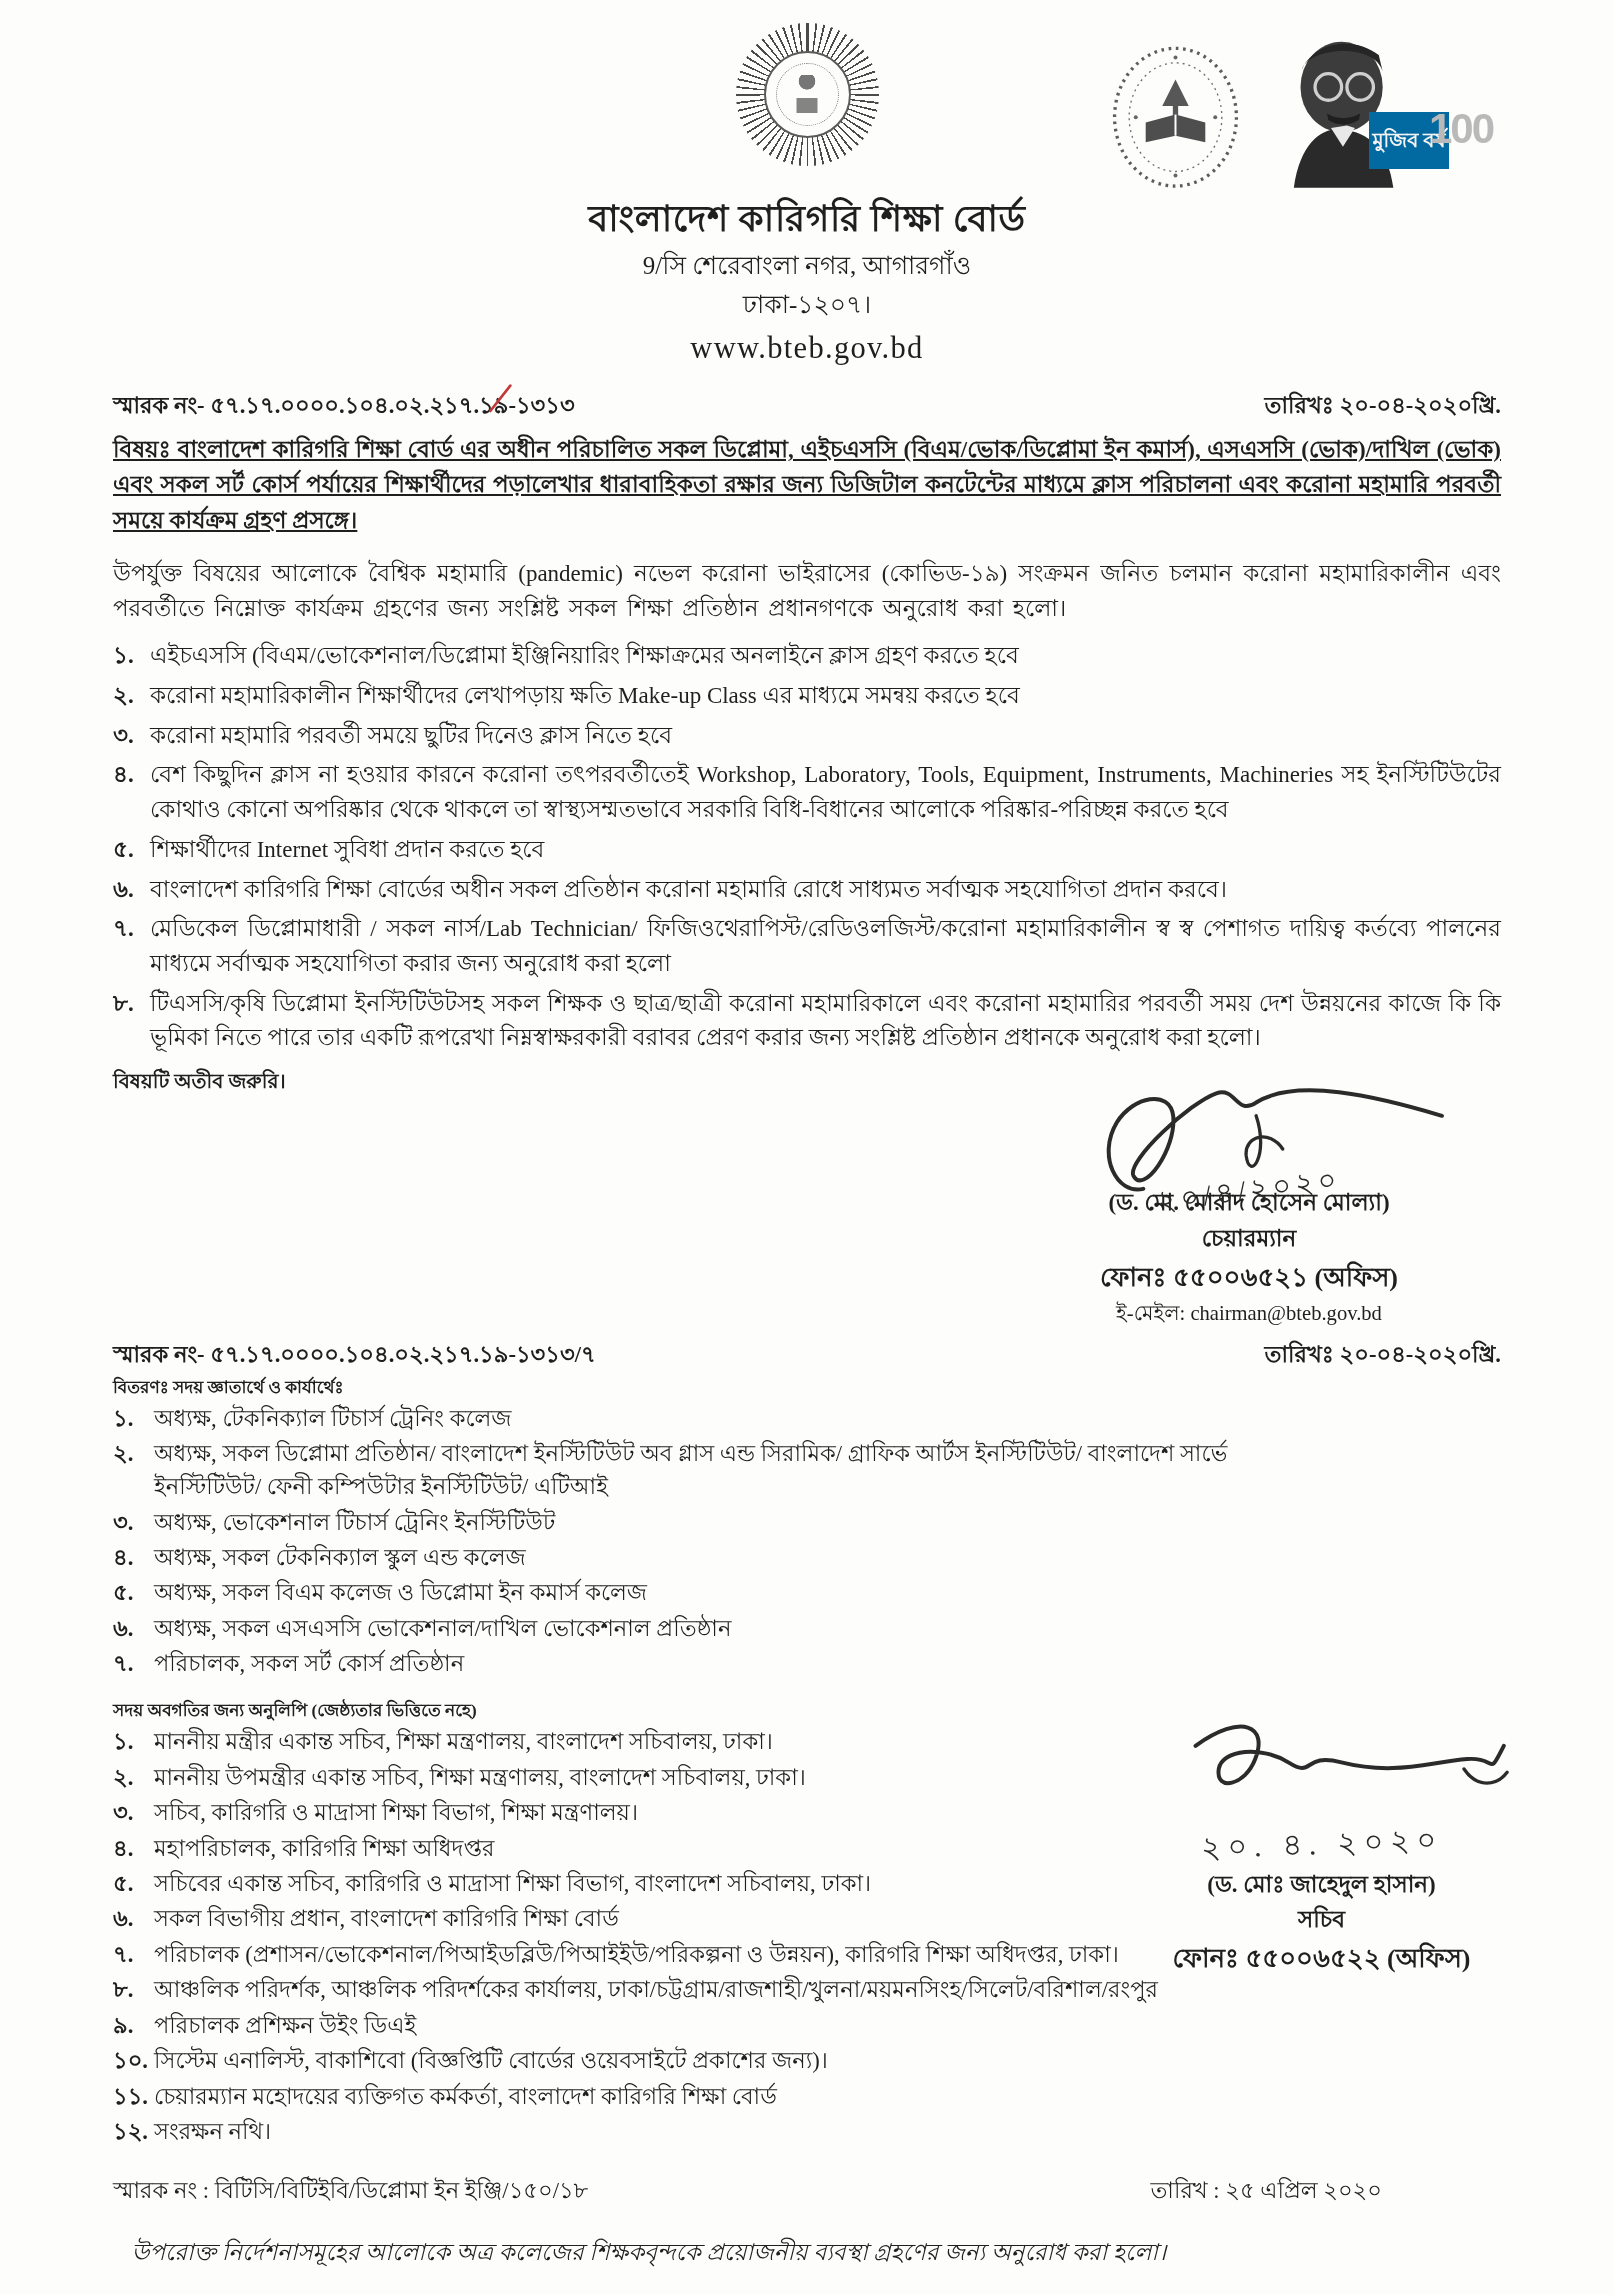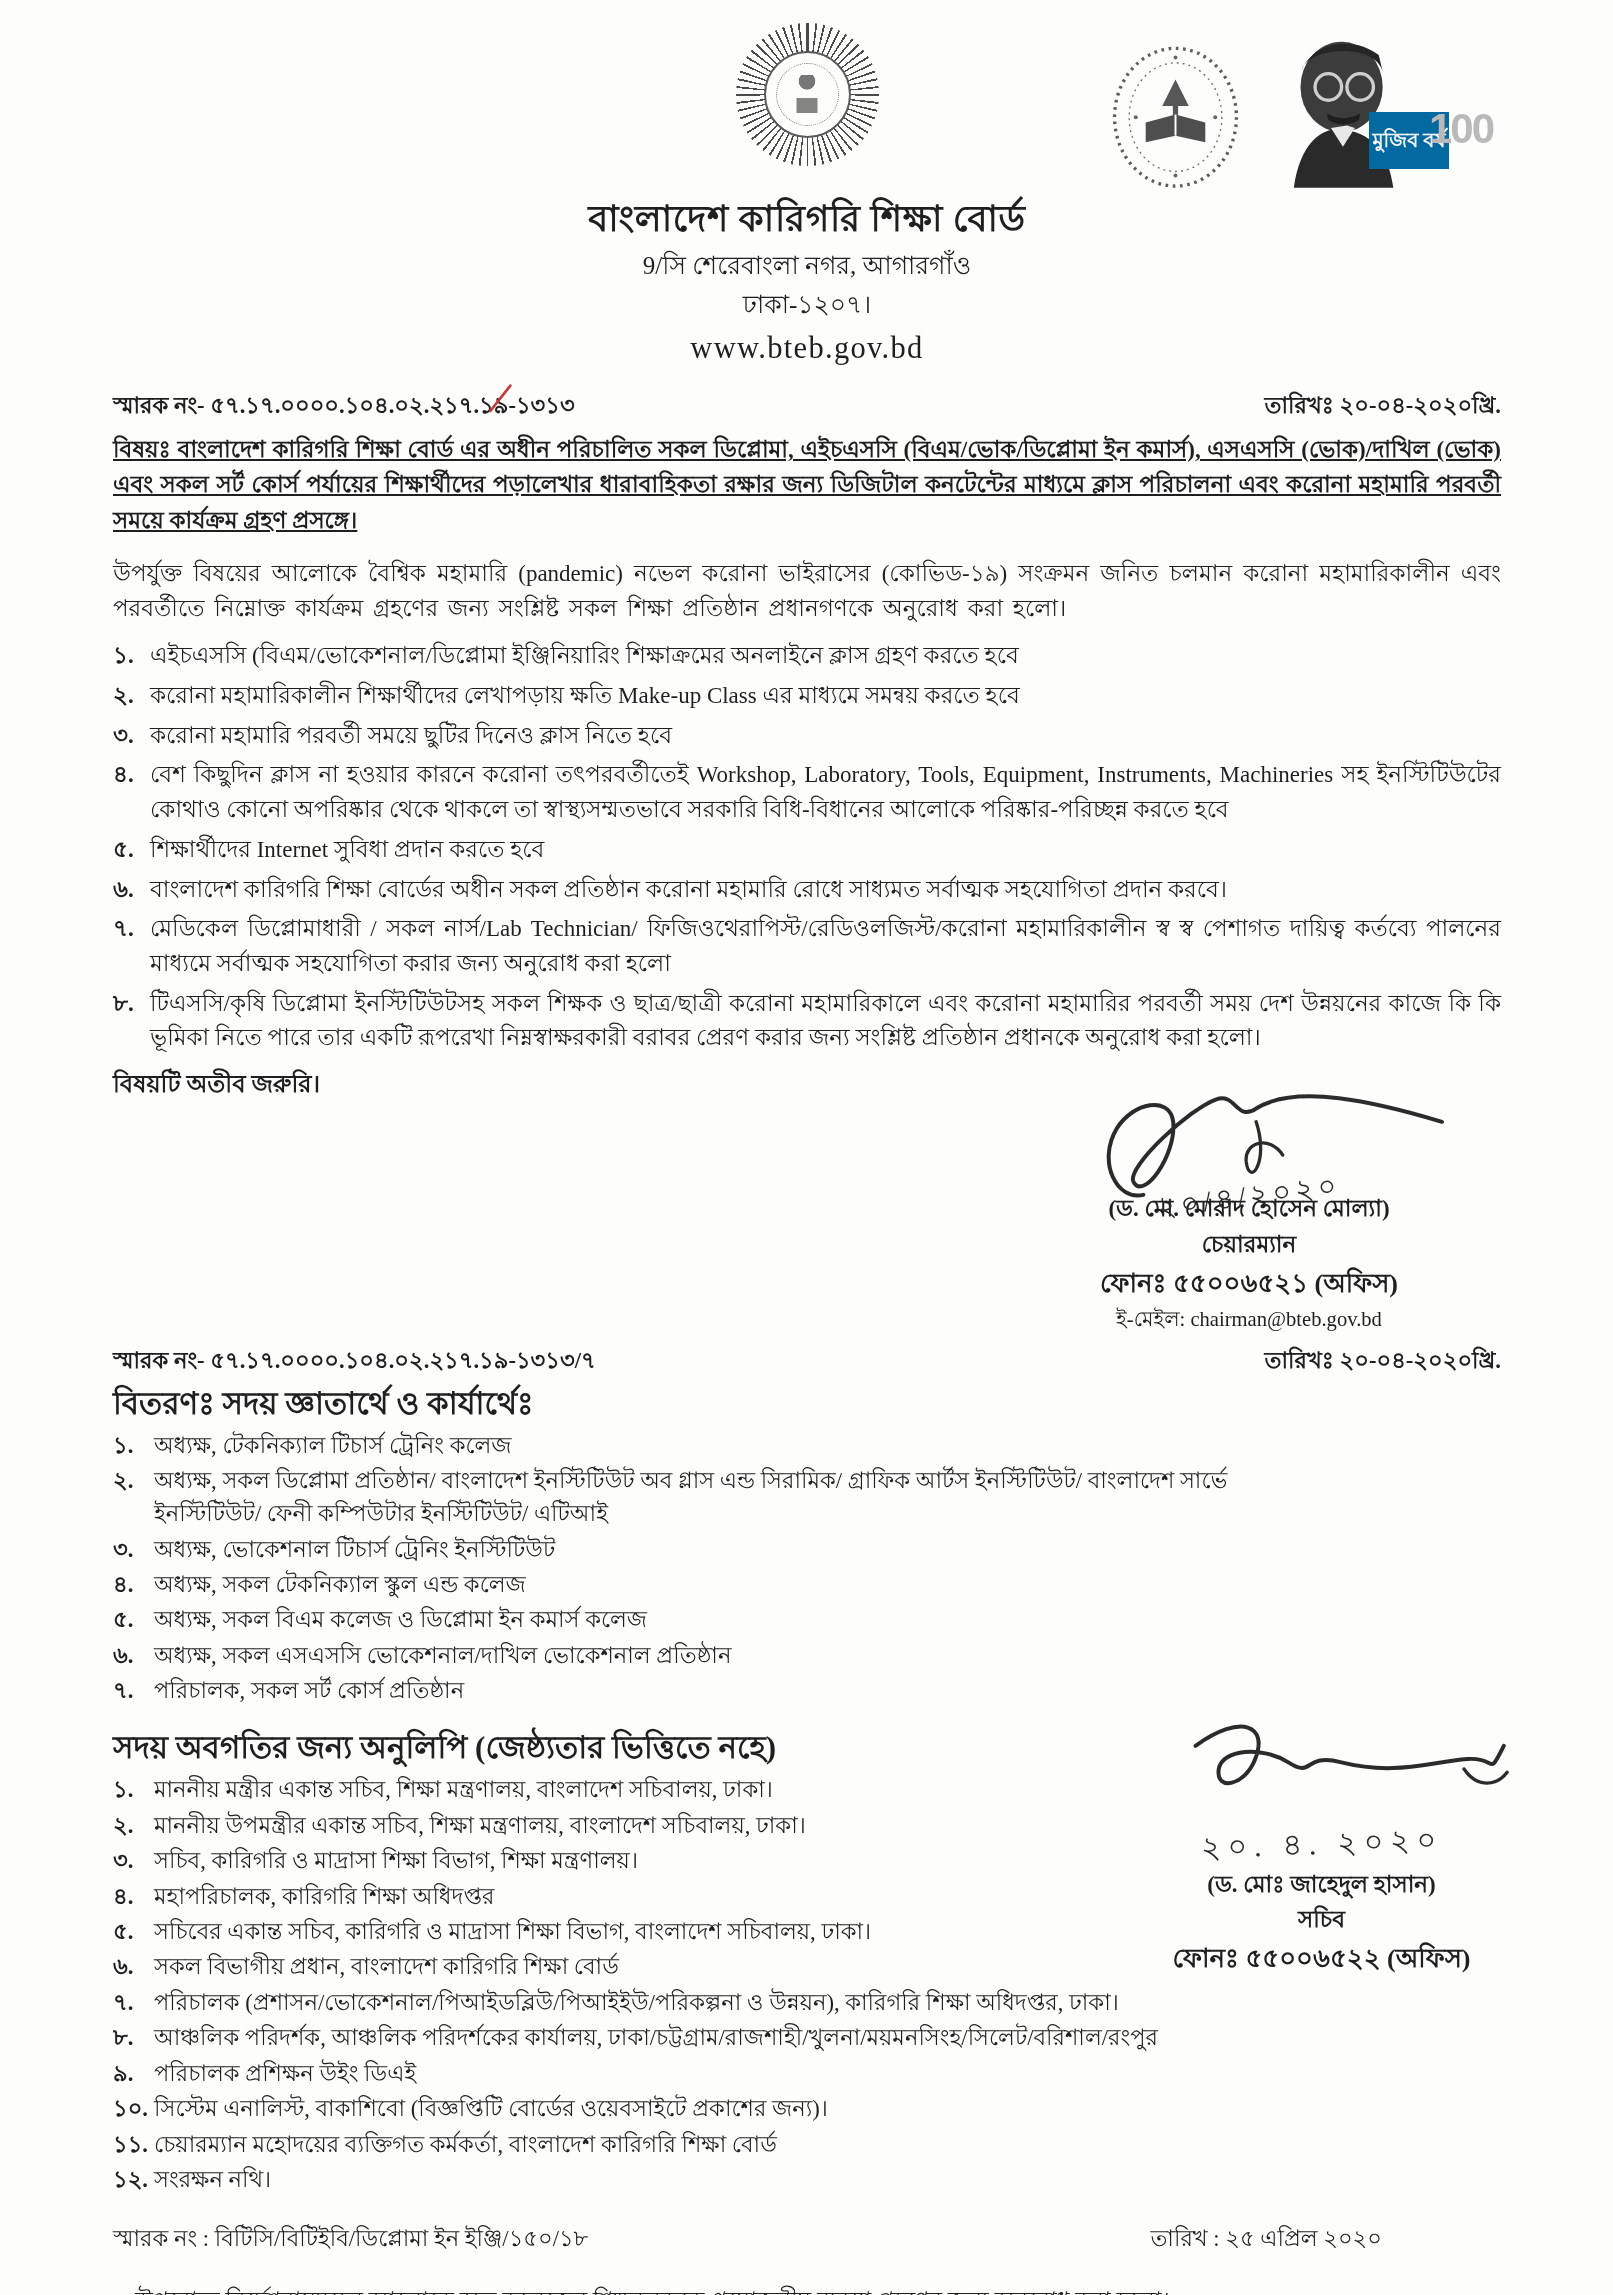--- a/index.html
+++ b/index.html
@@ -61,38 +61,38 @@
   .memo-row{display:flex;justify-content:space-between;align-items:baseline;margin-top:17px;font-weight:bold;font-size:22.6px;position:relative;}
   .memo-row .right{font-weight:bold;}
   .pen-tick{position:absolute;left:368px;top:-9.3px;pointer-events:none;}
   
   .subject{font-weight:bold;text-align:justify;margin-top:9.3px;font-size:23px;line-height:1.55;text-decoration:underline;}
   .intro{text-align:justify;margin-top:17px;font-size:23px;line-height:1.55;word-spacing:4px;}
   .dir-list{margin-top:12px;}
   .dir-row{display:flex;margin-bottom:5.3px;font-size:23px;line-height:1.5;}
   .dir-num{min-width:37px;font-weight:bold;}
   .dir-text{flex:1;text-align:justify;}
-  .urgent{font-weight:bold;margin-top:10.6px;font-size:24px;}
+  .urgent{font-weight:bold;margin-top:10.6px;font-size:20px;}
   
   .sig1{width:504px;margin:-20px 0 0 auto;text-align:center;position:relative;}
   .sig1 .scribble{margin-bottom:-26.5px;}
   .hand-date{
     font-size:29px;color:#2a2a2a;letter-spacing:4px;
     transform:rotate(-7deg);display:inline-block;
   }
   .sig-name{font-weight:bold;font-size:23px;}
   .sig-title{font-weight:bold;font-size:23px;margin-top:1.3px;}
   .sig-phone{font-weight:bold;font-size:26px;margin-top:1.3px;}
   .sig-email{font-size:20.6px;margin-top:1.3px;}
   .sig2{position:absolute;right:80px;top:1706px;width:425px;text-align:center;}
   .sig2 .hand-date{transform:rotate(-2deg);letter-spacing:6.6px;font-size:30.5px;}
   .sig3{margin-top:26.5px;width:504px;text-align:left;}
   
   .section{margin-top:17px;}
-  .sec-heading{font-weight:bold;font-size:31px;}
+  .sec-heading{font-weight:bold;font-size:17px;}
   .li-row{display:flex;font-size:22.6px;line-height:1.45;margin-top:2.7px;max-width:1168px;}
   .li-num{min-width:41px;font-weight:bold;white-space:nowrap;}
   .li-text{flex:1;}
   .closing{margin-top:28px;font-size:23px;padding-left:18.6px;font-style:italic;}
   .svg-ink{stroke:#2b2b2b;fill:none;stroke-linecap:round;}
 </style>
 </head>
 <body>
 
 <div class="page">

